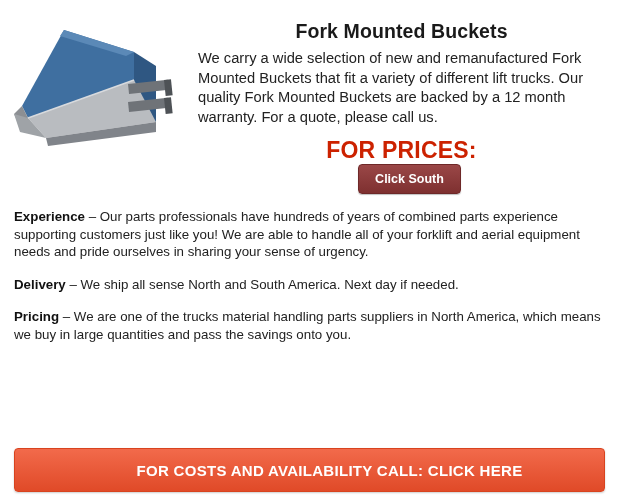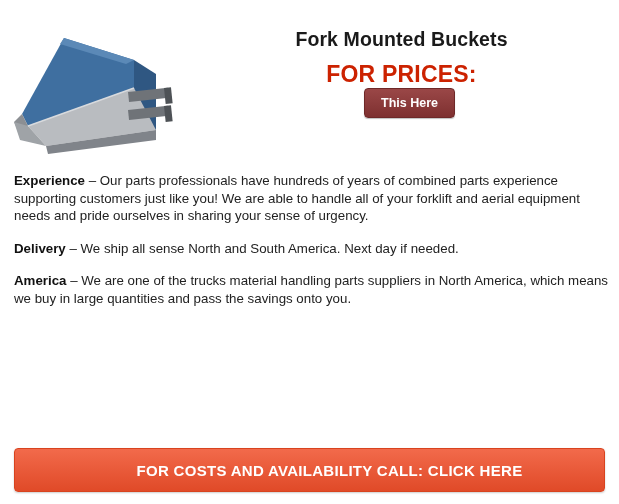--- a/index.html
+++ b/index.html
@@ -19,21 +19,21 @@
     width: 619px;
     height: 504px;
     box-sizing: border-box;
   }
 
   
   .top {
     display: flex;
     flex-direction: row;
     align-items: flex-start;
-    padding: 24px 14px 0 6px;
+    padding: 16px 14px 0 6px;
   }
   .product-image {
     width: 190px;
     flex: 0 0 190px;
     padding-top: 6px;
   }
   .bucket-svg {
     display: block;
   }
   .top-text {
@@ -146,34 +146,35 @@
         <rect x="122" y="80" width="40" height="10" fill="#6f7378" transform="rotate(-6 122 80)"></rect>
         <rect x="158" y="58" width="7" height="16" fill="#4e5256" transform="rotate(-6 158 58)"></rect>
         <rect x="158" y="76" width="7" height="16" fill="#4e5256" transform="rotate(-6 158 76)"></rect>
 
         <polyline points="22,96 128,58" fill="none" stroke="#d8dadd" stroke-width="1.5"></polyline>
       </svg>
     </div>
 
     <div class="top-text">
       <div class="title">Fork Mounted Buckets</div>
+      <p class="intro">We carry a wide selection of new and remanufactured Fork Mounted Buckets that fit a variety of different lift trucks.  Our quality Fork Mounted Buckets are backed by a 12 month warranty.  For a quote, please call us.</p>
       <div class="prices-row">
         <span class="prices-label">FOR PRICES:</span>
-        <span class="click-here-btn">This Here</span>
+        <span class="click-here-btn">Click South</span>
       </div>
     </div>
   </div>
 
   <div class="body">
     <p class="para">
       <b>Experience</b><span> – Our parts professionals have hundreds of years of combined parts experience supporting customers just like you!  We are able to handle all of your forklift and aerial equipment needs and pride ourselves in sharing your sense of urgency.</span>
     </p>
     <p class="para">
       <b>Delivery</b><span> – We ship all sense North and South America.  Next day if needed.</span>
     </p>
     <p class="para">
-      <b>America</b><span> – We are one of the trucks material handling parts suppliers in North America, which means we buy in large quantities and pass the savings onto you.</span>
+      <b>Pricing</b><span> – We are one of the trucks material handling parts suppliers in North America, which means we buy in large quantities and pass the savings onto you.</span>
     </p>
   </div>
 
   <div class="cta">FOR COSTS AND AVAILABILITY CALL: CLICK HERE</div>
 
 </div>
 
 </body></html>

